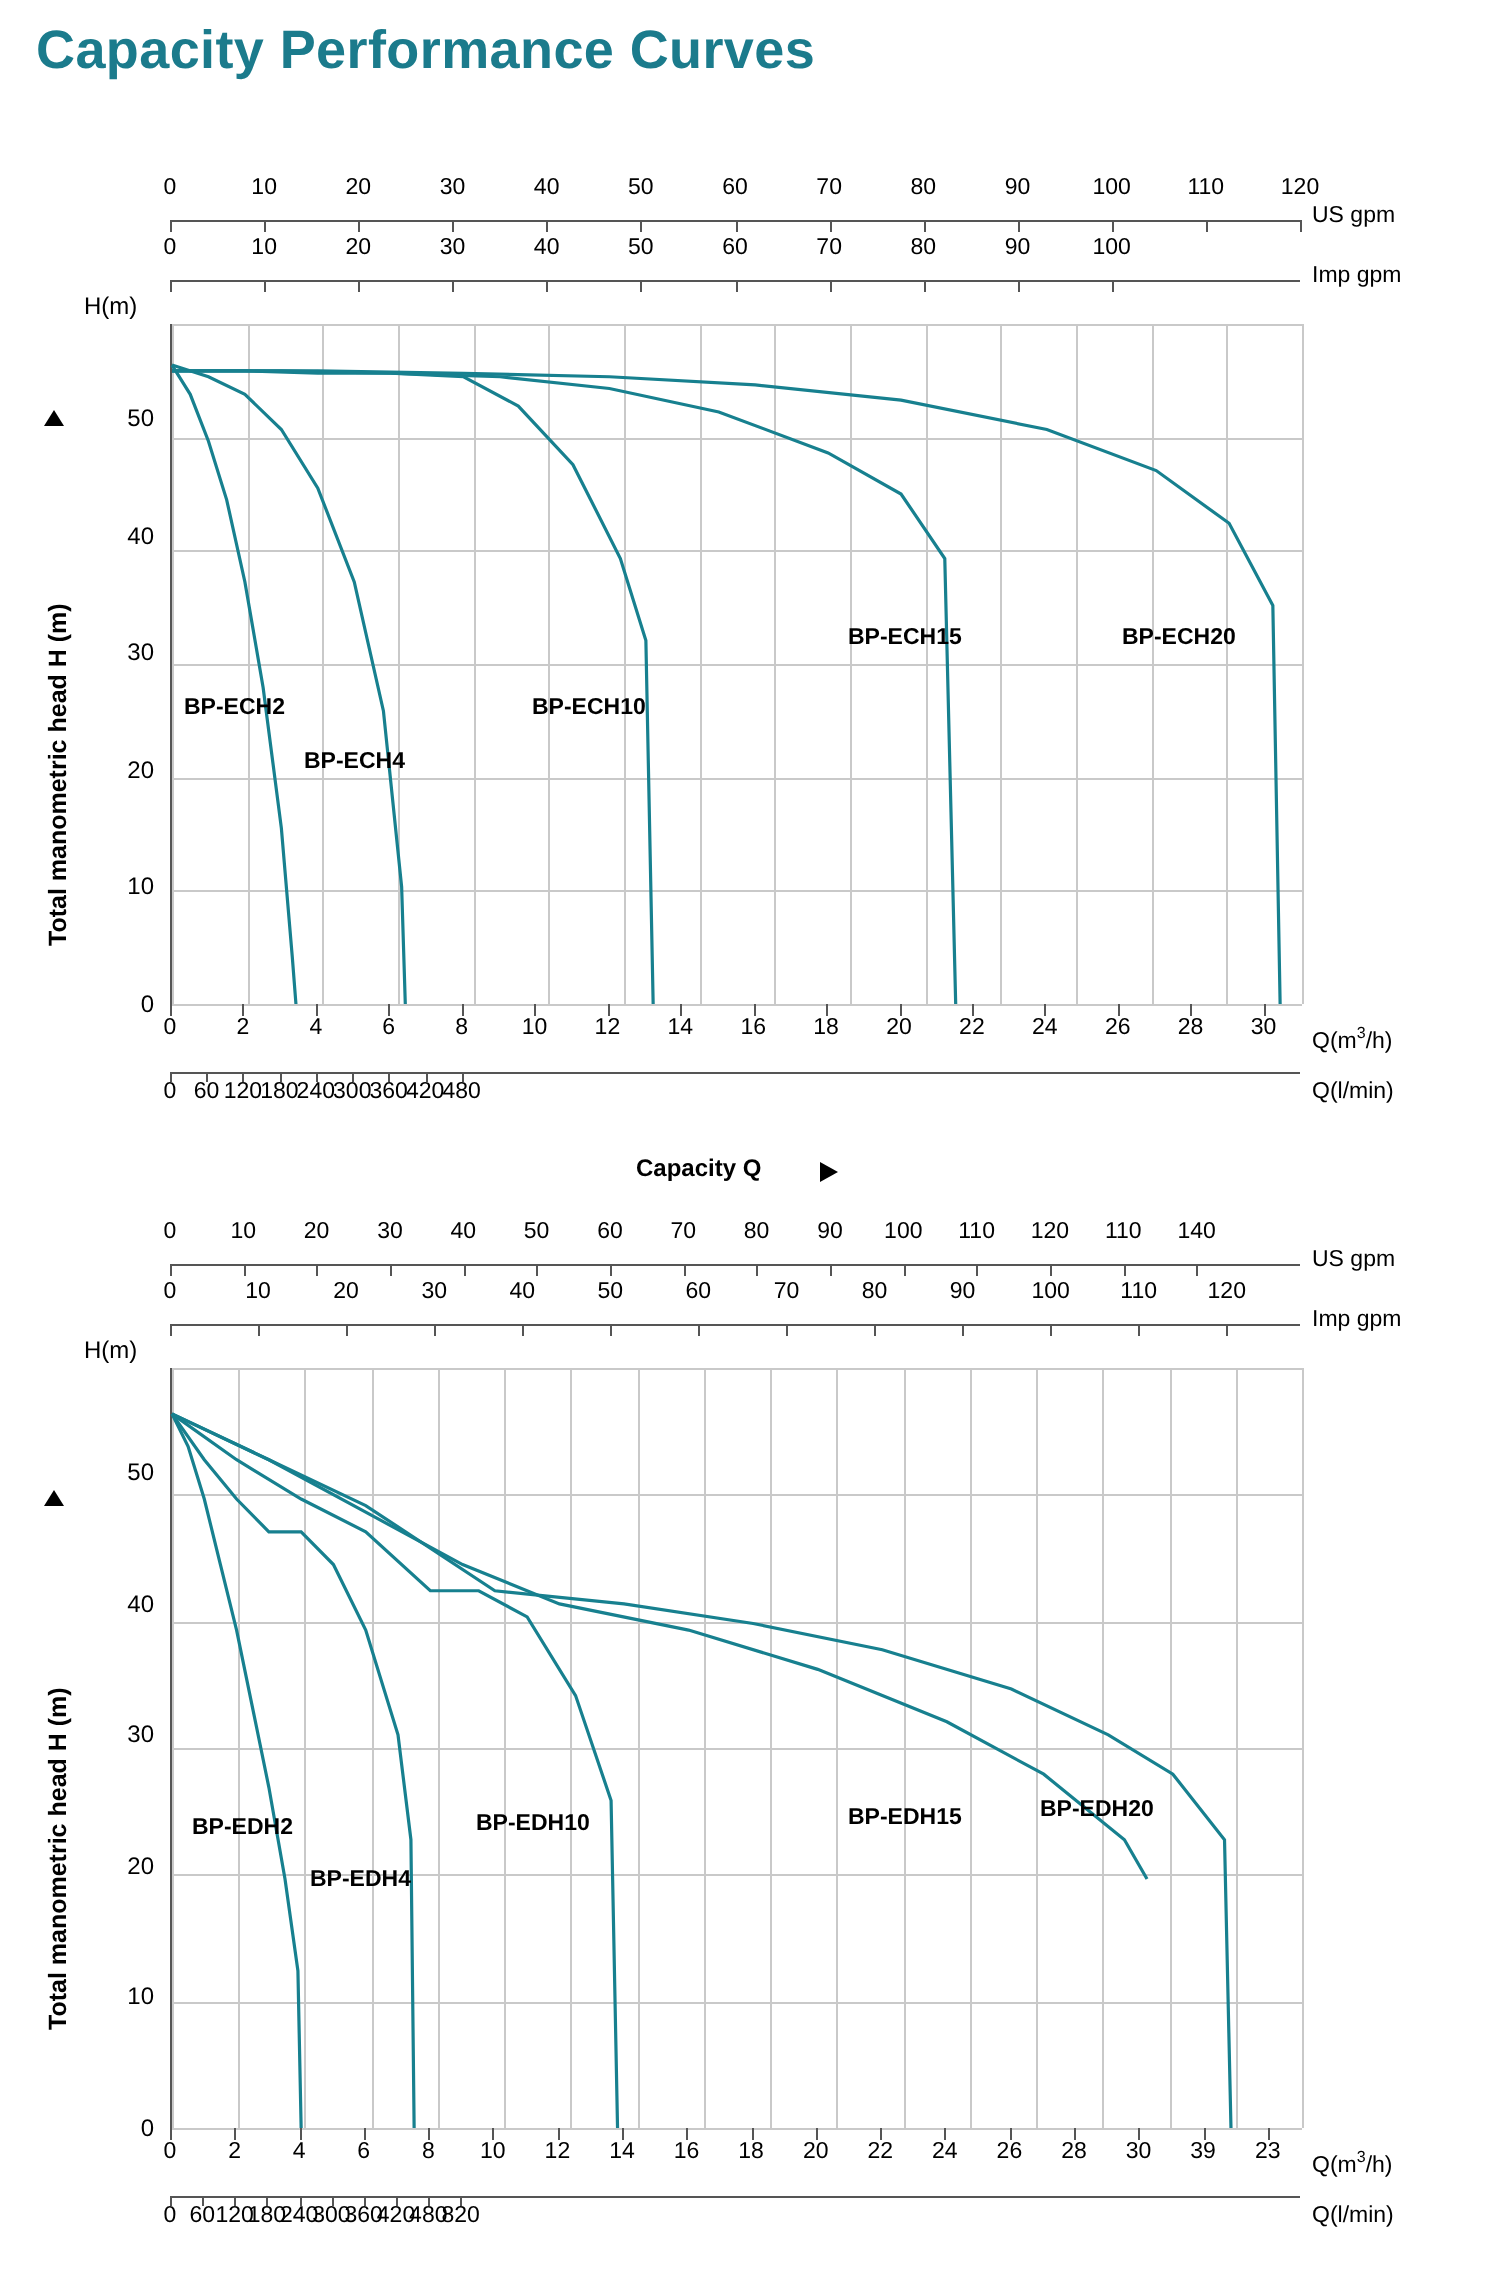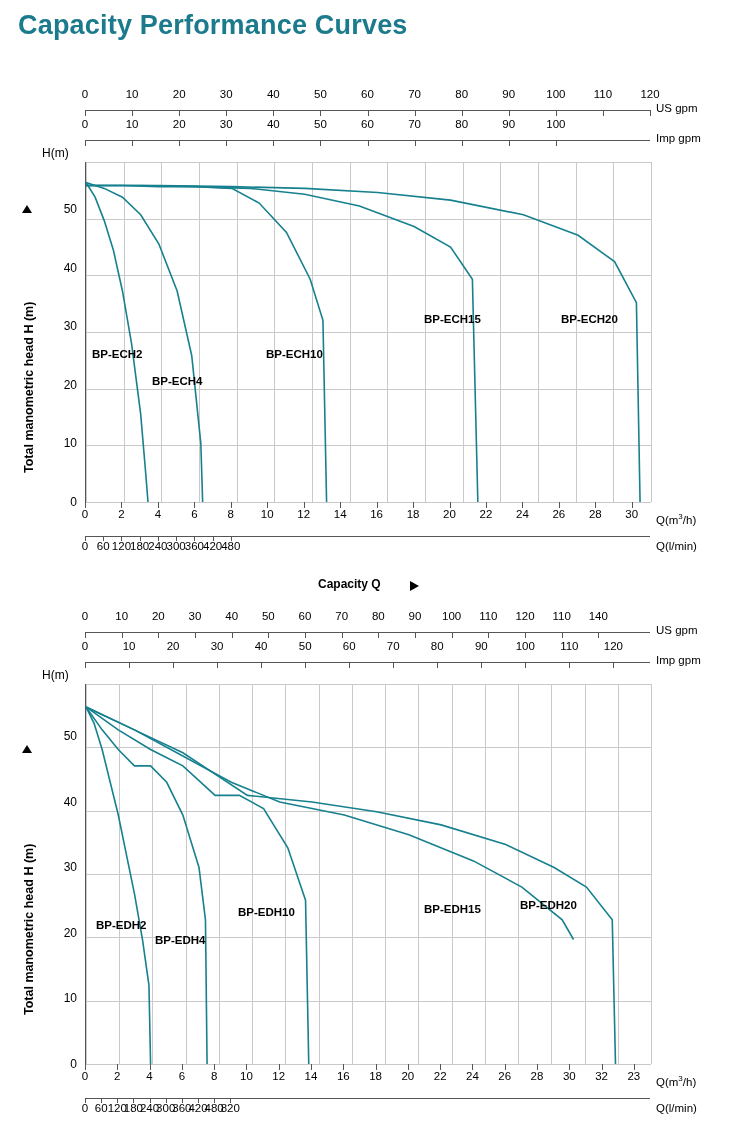--- a/index.html
+++ b/index.html
@@ -420,21 +420,21 @@
       <div class="tick-label" style="left: 440.143px; top: 458px;">22</div>
       <div style="position: absolute; left: 440.143px; top: 452px; width: 1px; height: 6px; background: rgb(85, 85, 85);"></div>
       <div class="tick-label" style="left: 472.429px; top: 458px;">24</div>
       <div style="position: absolute; left: 472.429px; top: 452px; width: 1px; height: 6px; background: rgb(85, 85, 85);"></div>
       <div class="tick-label" style="left: 504.714px; top: 458px;">26</div>
       <div style="position: absolute; left: 504.714px; top: 452px; width: 1px; height: 6px; background: rgb(85, 85, 85);"></div>
       <div class="tick-label" style="left: 537px; top: 458px;">28</div>
       <div style="position: absolute; left: 537px; top: 452px; width: 1px; height: 6px; background: rgb(85, 85, 85);"></div>
       <div class="tick-label" style="left: 569.286px; top: 458px;">30</div>
       <div style="position: absolute; left: 569.286px; top: 452px; width: 1px; height: 6px; background: rgb(85, 85, 85);"></div>
-      <div class="tick-label" style="left: 601.571px; top: 458px;">32</div>
+      <div class="tick-label" style="left: 601.571px; top: 458px;">39</div>
       <div style="position: absolute; left: 601.571px; top: 452px; width: 1px; height: 6px; background: rgb(85, 85, 85);"></div>
       <div class="tick-label" style="left: 633.857px; top: 458px;">23</div>
       <div style="position: absolute; left: 633.857px; top: 452px; width: 1px; height: 6px; background: rgb(85, 85, 85);"></div>
     </div>
   <div class="axis-unit small" style="left:656px;top:462px;">Q(m<sup>3</sup>/h)</div>
 
   <div class="axis-line" style="left:85px;top:486px;width:565px;"></div>
   <div id="c2-bot2-ticks">
       <div class="tick-label" style="left: 85px; top: 490px;">0</div>
       <div style="position: absolute; left: 85px; top: 486px; width: 1px; height: 5px; background: rgb(85, 85, 85);"></div>
@@ -455,19 +455,19 @@
       <div class="tick-label" style="left: 214.143px; top: 490px;">480</div>
       <div style="position: absolute; left: 214.143px; top: 486px; width: 1px; height: 5px; background: rgb(85, 85, 85);"></div>
       <div class="tick-label" style="left: 230.286px; top: 490px;">820</div>
       <div style="position: absolute; left: 230.286px; top: 486px; width: 1px; height: 5px; background: rgb(85, 85, 85);"></div>
     </div>
   <div class="axis-unit" style="left:656px;top:490px;">Q(l/min)</div>
 
   <div class="h-axis-title" style="left:318px;top:527px;">Capacity Q</div>
 
   <div id="c2-curvelabels">
-      <div class="curve-label" style="left: 96px; top: 307px;">BP-EDH2</div>
+      <div class="curve-label" style="left: 96px; top: 296px;">BP-EDH2</div>
       <div class="curve-label" style="left: 155px; top: 322px;">BP-EDH4</div>
       <div class="curve-label" style="left: 238px; top: 294px;">BP-EDH10</div>
       <div class="curve-label" style="left: 424px; top: 291px;">BP-EDH15</div>
       <div class="curve-label" style="left: 520px; top: 287px;">BP-EDH20</div>
     </div>
 </div>
 
 </body></html>

